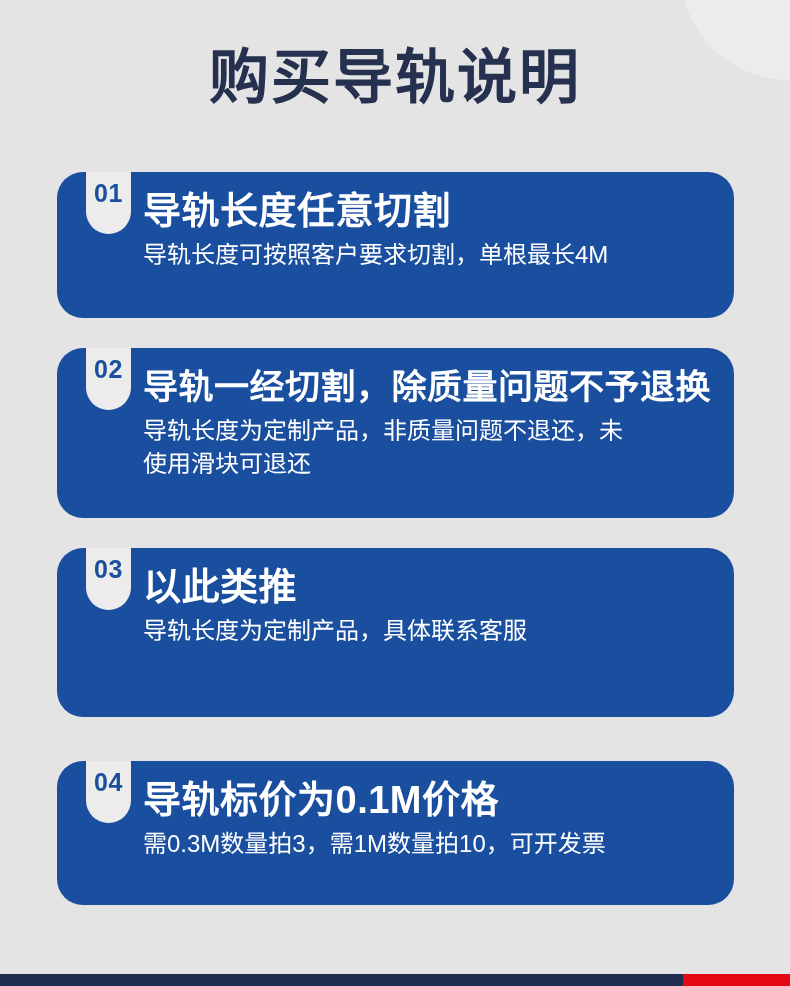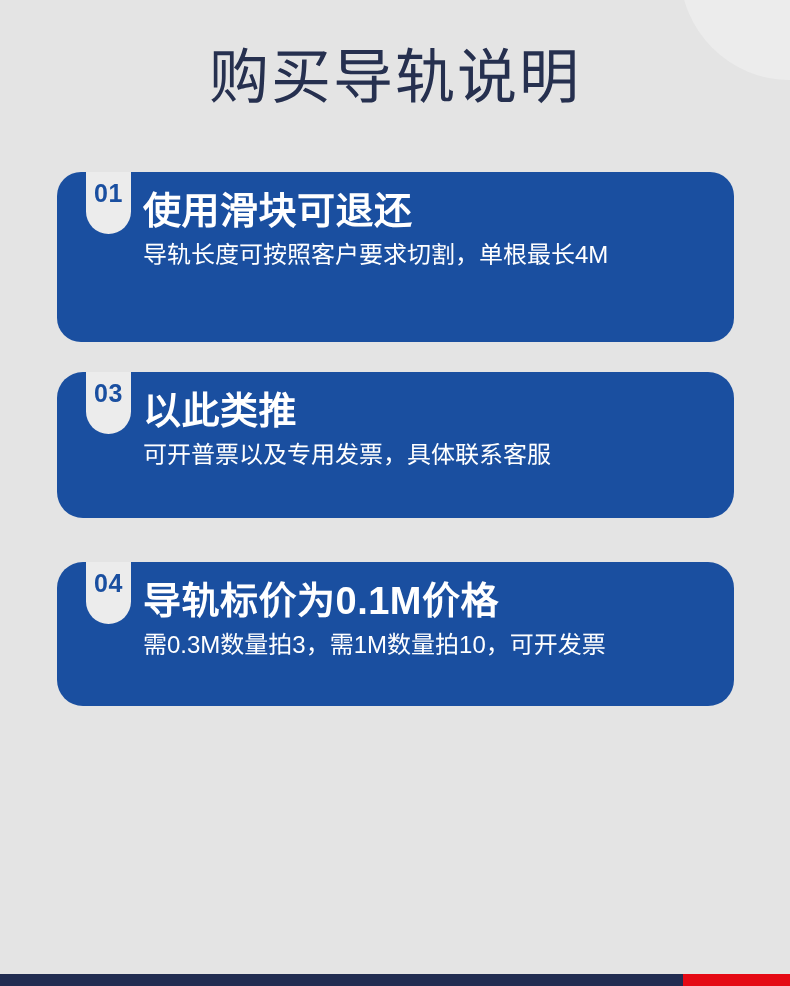--- a/index.html
+++ b/index.html
@@ -38,21 +38,21 @@
 
   
   .page-title {
     position: absolute;
     top: 42px;
     left: 0;
     width: 100%;
     text-align: center;
     font-size: 60px;
     line-height: 72px;
-    font-weight: normal;
+    font-weight: bold;
     letter-spacing: 2px;
     color: #26304f;
     white-space: nowrap;
   }
 
   
   .cards {
     position: absolute;
     left: 57px;
     top: 172px;
@@ -63,23 +63,23 @@
     position: relative;
     background: #1a4fa0;
     border-radius: 26px;
     margin-bottom: 30px;
     padding: 0;
     box-sizing: border-box;
     overflow: hidden;
   }
   .card:last-child { margin-bottom: 0; }
 
-  .card-h1 { height: 170px; border-radius: 24px; }
+  .card-h1 { height: 146px; }
   .card-h2 { height: 170px; }
-  .card-h3 { height: 146px; padding-left: 46px; }
+  .card-h3 { height: 169px; padding-left: 46px; }
   .card-h4 { height: 144px; margin-top: 44px; }
 
   
   .card-badge {
     position: absolute;
     left: 29px;
     top: 0;
     width: 45px;
     height: 62px;
     background: #ececec;
@@ -156,36 +156,48 @@
 
   <div class="page-title">购买导轨说明</div>
 
   <div class="cards">
 
     <div class="card card-h1">
       <div class="card-badge">
         <span class="card-badge-num">01</span>
       </div>
       <div class="card-body">
-        <div class="card-title">使用滑块可退还</div>
+        <div class="card-title">导轨长度任意切割</div>
         <div class="card-desc">
           <span class="card-desc-line">导轨长度可按照客户要求切割，单根最长4M</span>
         </div>
       </div>
     </div>
 
+    <div class="card card-h2">
+      <div class="card-badge">
+        <span class="card-badge-num">02</span>
+      </div>
+      <div class="card-body">
+        <div class="card-title card-title-sm">导轨一经切割，除质量问题不予退换</div>
+        <div class="card-desc">
+          <span class="card-desc-line">导轨长度为定制产品，非质量问题不退还，未</span>
+          <span class="card-desc-line">使用滑块可退还</span>
+        </div>
+      </div>
+    </div>
 
     <div class="card card-h3">
       <div class="card-badge">
         <span class="card-badge-num">03</span>
       </div>
       <div class="card-body">
         <div class="card-title">以此类推</div>
         <div class="card-desc">
-          <span class="card-desc-line">可开普票以及专用发票，具体联系客服</span>
+          <span class="card-desc-line">导轨长度为定制产品，具体联系客服</span>
         </div>
       </div>
     </div>
 
     <div class="card card-h4">
       <div class="card-badge">
         <span class="card-badge-num">04</span>
       </div>
       <div class="card-body">
         <div class="card-title">导轨标价为0.1M价格</div>

